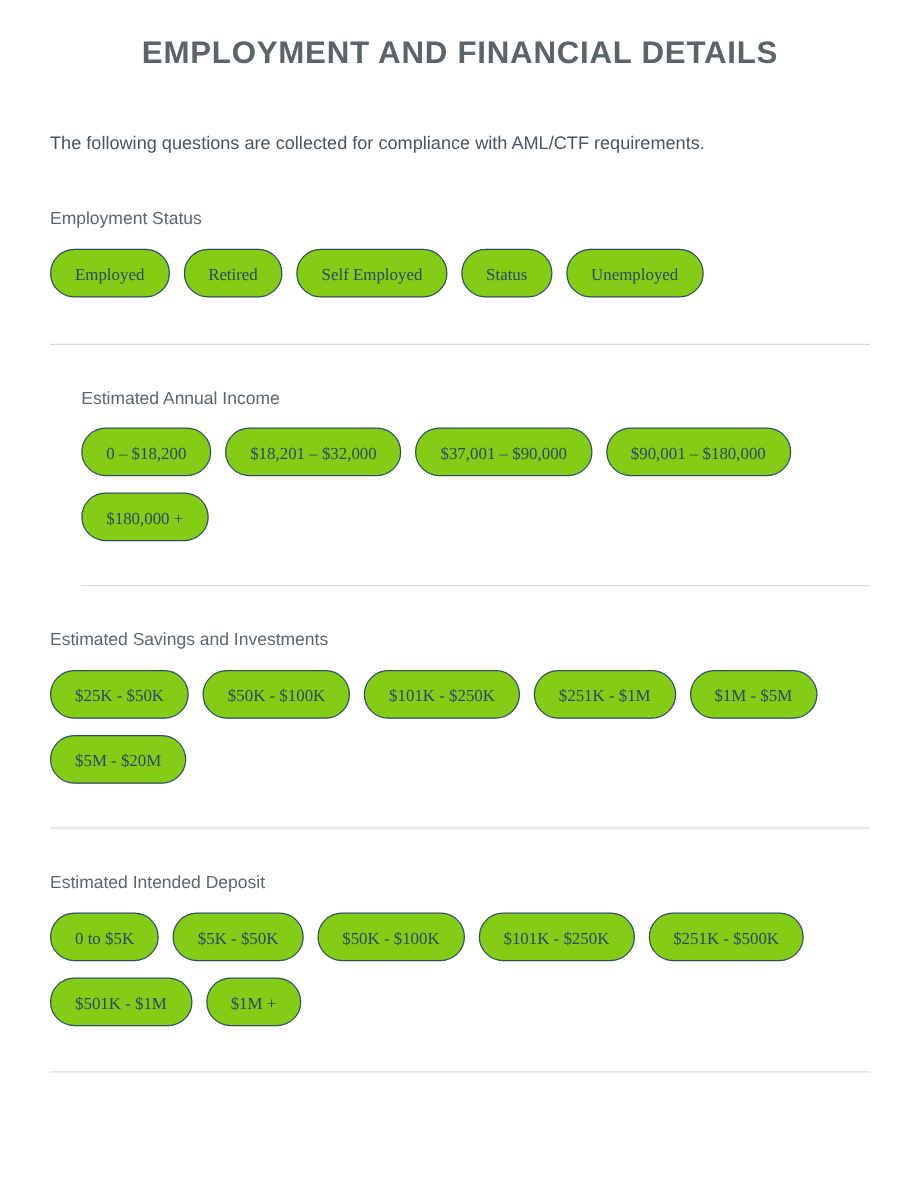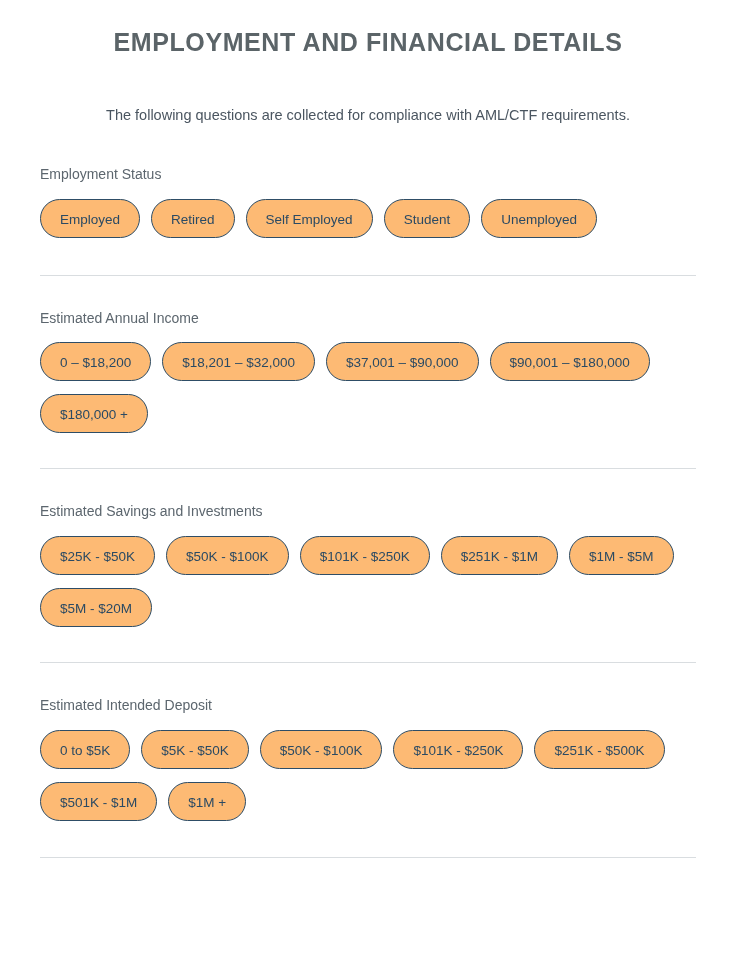--- a/index.html
+++ b/index.html
@@ -25,21 +25,21 @@
     text-align: center;
     font-size: 25px;
     font-weight: bold;
     letter-spacing: 0.6px;
     color: #5b6468;
     margin: 0;
     padding-top: 27px;
     line-height: 1.2;
   }
   .intro {
-    text-align: center;
+    text-align: left;
     font-size: 14.5px;
     color: #4a5560;
     margin: 0;
     padding-top: 49px;
     line-height: 1.3;
   }
   .section {
     padding-top: 0;
   }
   .section-label {
@@ -49,40 +49,40 @@
     line-height: 1.2;
   }
   .chips {
     display: flex;
     flex-wrap: wrap;
     gap: 13px 11px;
   }
   .chip {
     border: 1px solid #2e4d66;
     border-radius: 21px;
-    background: #fdba74;
+    background: #84cc16;
     color: #2b4a63;
     font-size: 13.5px;
-    font-family: Liberation Sans, sans-serif;
+    font-family: Liberation Serif, serif;
     padding: 0 19px;
     height: 39px;
     line-height: 39px;
     white-space: nowrap;
     cursor: pointer;
     box-sizing: border-box;
   }
   .divider {
     height: 1px;
     background: #d9dde0;
     border: 0;
     margin: 0;
   }
   .sec-employment { margin-top: 41px; }
   .sec-employment .divider-wrap { padding-top: 37px; }
-  .sec-income { padding-top: 34px; }
+  .sec-income { padding-top: 34px; margin-left: 25px; }
   .sec-income .divider-wrap { padding-top: 35px; }
   .sec-savings { padding-top: 34px; }
   .sec-savings .divider-wrap { padding-top: 35px; }
   .sec-deposit { padding-top: 34px; }
   .sec-deposit .divider-wrap { padding-top: 36px; }
 </style>
 </head>
 <body>
 
 <div class="page">
@@ -90,21 +90,21 @@
   <h1 class="page-title">EMPLOYMENT AND FINANCIAL DETAILS</h1>
 
   <p class="intro">The following questions are collected for compliance with AML/CTF requirements.</p>
 
   <div class="section sec-employment">
     <div class="section-label">Employment Status</div>
     <div class="chips">
       <button class="chip">Employed</button>
       <button class="chip">Retired</button>
       <button class="chip">Self Employed</button>
-      <button class="chip">Student</button>
+      <button class="chip">Status</button>
       <button class="chip">Unemployed</button>
     </div>
     <div class="divider-wrap">
       <hr class="divider">
     </div>
   </div>
 
   <div class="section sec-income">
     <div class="section-label">Estimated Annual Income</div>
     <div class="chips">

